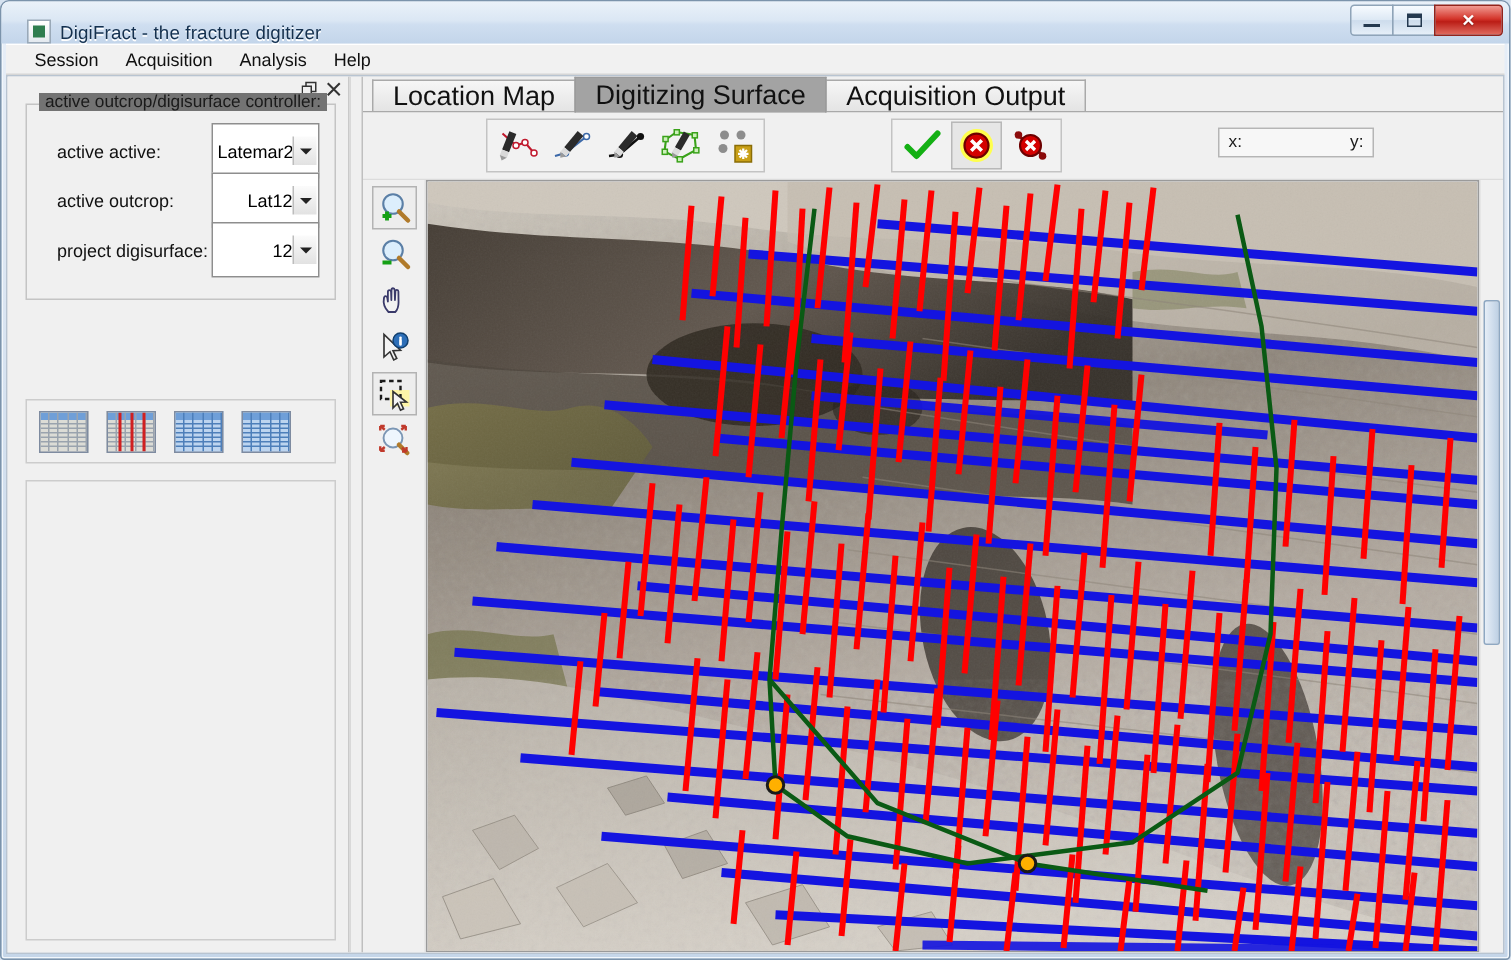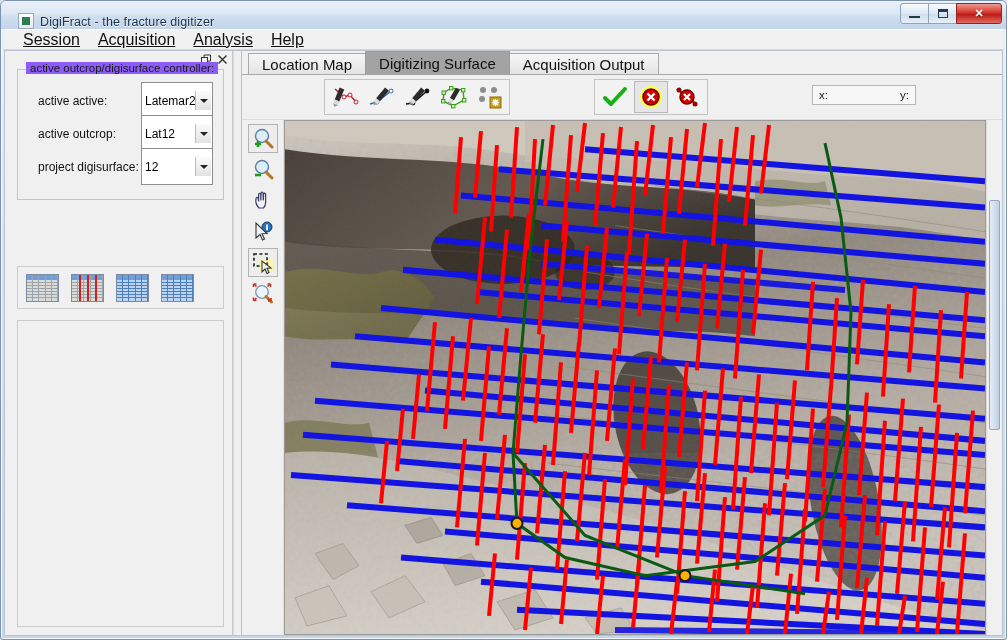--- a/index.html
+++ b/index.html
@@ -90,24 +90,23 @@
     background: #f1f1f1;
     border-bottom: 1px solid #d6d6d6;
     display: flex;
     align-items: center;
     padding-left: 10px;
     margin: 0 3px;
     border-top: 1px solid #ffffff;
   }
   .menuitem {
     padding: 2px 9px;
-    font-size: 16px;
+    font-size: 12px;
     color: #101010;
     cursor: default;
-    text-decoration: underline;
   }
 
   
   .bodyarea {
     flex: 1 1 auto;
     display: flex;
     margin: 0 3px 3px 3px;
     background: #f0f0f0;
     border: 1px solid #b8c4d1;
     overflow: hidden;
@@ -141,21 +140,21 @@
   .groupbox {
     margin: 2px 8px 0 12px;
     border: 1px solid #c4c4c4;
     background: #f0f0f0;
     position: relative;
     padding: 14px 10px 16px 10px;
   }
   .groupbox > .gb-title {
     position: absolute;
     top: -8px; left: 8px;
-    background: #8b5cf6;
+    background: #737373;
     padding: 0 4px;
     font-size: 11.5px;
     color: #1a1a1a;
     white-space: nowrap;
   }
   .formrow {
     display: flex;
     align-items: center;
     height: 33px;
   }
@@ -170,20 +169,21 @@
     height: 37px;
     border: 1px solid #8e8e8e;
     background: #ffffff;
     display: flex;
     align-items: center;
     position: relative;
     overflow: hidden;
     font-size: 12px;
     color: #000;
     cursor: default;
+    text-align: right;
   }
   .combo .cval {
     padding-left: 3px;
     white-space: nowrap;
     overflow: hidden;
     flex: 1 1 auto;
   }
   .combo .carrow {
     flex: 0 0 16px;
     height: 19px;
@@ -266,21 +266,21 @@
     align-items: flex-end;
     padding-left: 6px;
     border-bottom: 1px solid #a9a9a9;
     background: #f0f0f0;
   }
   .tab {
     height: 21px;
     padding: 0 13px;
     display: flex;
     align-items: center;
-    font-size: 15px;
+    font-size: 18px;
     color: #111;
     border: 1px solid #a9a9a9;
     border-bottom: none;
     background: linear-gradient(180deg,#f6f6f6,#e4e4e4);
     margin-right: -1px;
     cursor: default;
     position: relative;
   }
   .tab.active {
     height: 24px;

